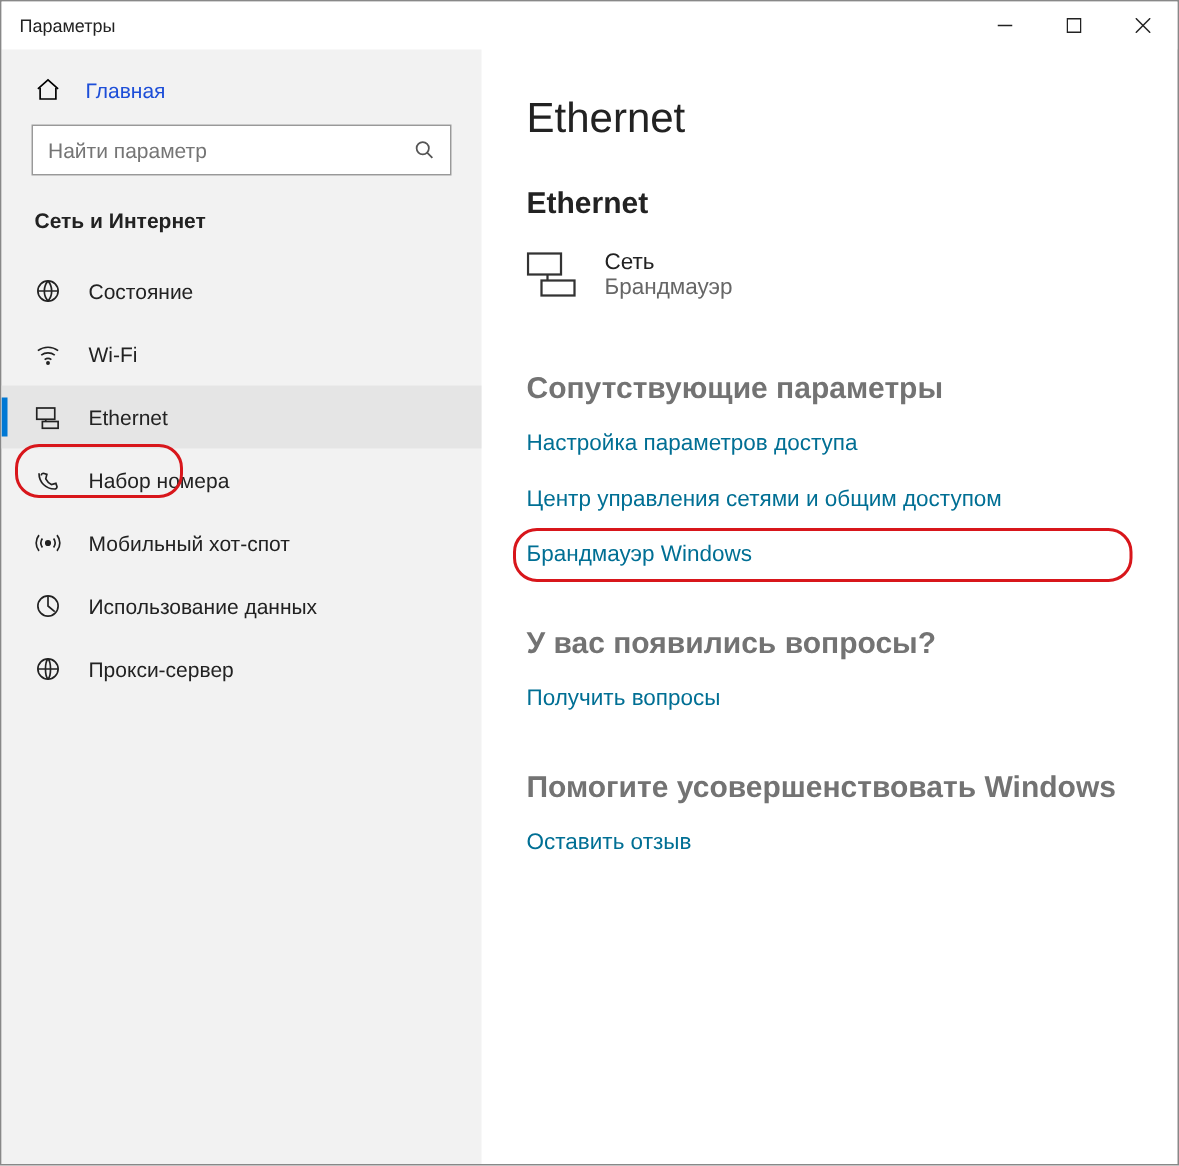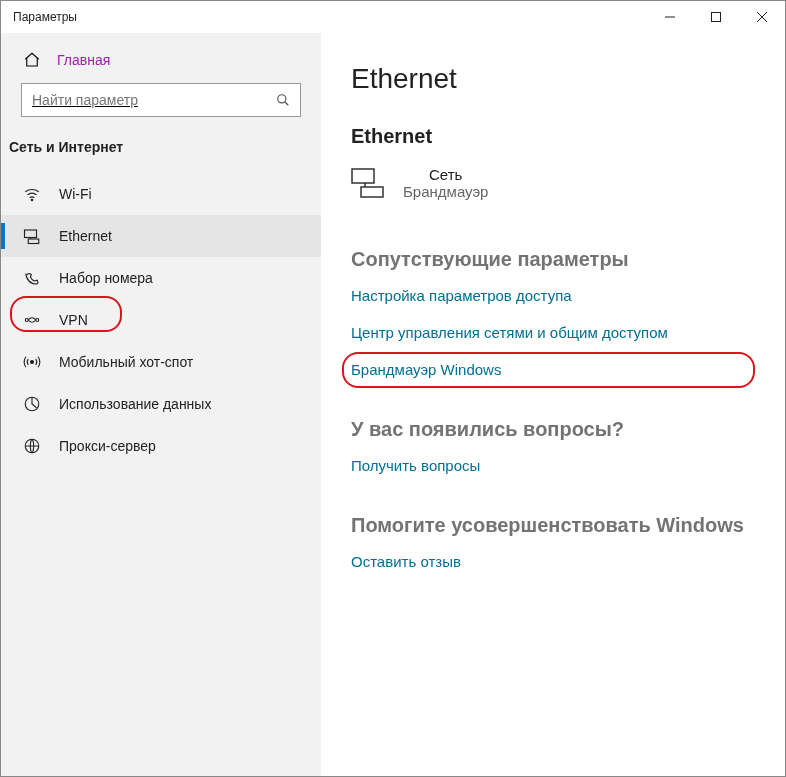--- a/index.html
+++ b/index.html
@@ -9,41 +9,41 @@
     .titlebar .title { font-size: 12px; color: #222; }
     .titlebar .controls { margin-left: auto; display: flex; }
     .titlebar .ctrl { width: 46px; height: 32px; display: flex; align-items: center; justify-content: center; color: #222; }
     .titlebar .ctrl svg { width: 10px; height: 10px; }
 
     .body { display: flex; height: calc(100% - 32px); }
     .sidebar { width: 320px; background: #f2f2f2; padding: 18px 0 0 0; }
     .main { flex: 1; padding: 30px 0 0 30px; }
 
     .home-row { display: flex; align-items: center; gap: 16px; padding-left: 22px; margin-bottom: 14px; }
-    .home-row .label { font-size: 14px; color: #a21caf; }
-
-    .search { margin: 0 20px 22px 20px; height: 34px; border: 1px solid #999; background: #fff; display: flex; align-items: center; padding: 0 10px; text-decoration: underline; }
+    .home-row .label { font-size: 14px; color: #1d4ed8; }
+
+    .search { margin: 0 20px 22px 20px; height: 34px; border: 1px solid #999; background: #fff; display: flex; align-items: center; padding: 0 10px; }
     .search input { flex: 1; border: none; outline: none; font-size: 14px; background: transparent; }
     .search .sicon { color: #555; }
 
-    .section-title { font-size: 14px; font-weight: 600; color: #222; padding-left: 8px; margin-bottom: 18px; }
+    .section-title { font-size: 14px; font-weight: 600; color: #222; padding-left: 22px; margin-bottom: 18px; }
 
     .navitem { display: flex; align-items: center; gap: 18px; padding: 12px 0 12px 22px; font-size: 14px; color: #222; position: relative; }
     .navitem .icon { width: 18px; height: 18px; display: flex; align-items: center; justify-content: center; color: #222; }
     .navitem.active::before { content: ''; position: absolute; left: 0; top: 8px; bottom: 8px; width: 4px; background: #0078d4; }
     .navitem.active { background: #e5e5e5; }
 
     .highlight-ring { position: absolute; border: 2.5px solid #d8161b; border-radius: 16px; pointer-events: none; }
     .ring-ethernet { left: 10px; top: 296px; width: 112px; height: 36px; }
     .ring-link3 { left: 342px; top: 352px; width: 413px; height: 36px; }
 
     h1.page-title { font-size: 28px; font-weight: 400; color: #222; margin-bottom: 30px; }
     h2.sub-title { font-size: 20px; font-weight: 600; color: #222; margin-bottom: 18px; }
 
-    .network-row { display: flex; gap: 18px; align-items: flex-start; margin-bottom: 48px; text-align: center; }
+    .network-row { display: flex; gap: 18px; align-items: flex-start; margin-bottom: 48px; }
     .network-row .neticon { color: #333; margin-top:2px; }
     .network-row .net-name { font-size: 15px; color: #222; }
     .network-row .net-status { font-size: 15px; color: #666; }
 
     h3.group-title { font-size: 20px; font-weight: 600; color: #737373; margin-bottom: 16px; margin-top: 6px; }
     .link { color: #006f94; font-size: 15px; display: block; margin-bottom: 20px; cursor: pointer; }
     .link.last { margin-bottom: 40px; }
 
     svg { display: block; }
   </style>
@@ -90,20 +90,29 @@
       <span class="sicon">
         <svg width="14" height="14" viewBox="0 0 24 24" fill="none" stroke="currentColor" stroke-width="2">
             <circle cx="10" cy="10" r="7"></circle>
             <line x1="15" y1="15" x2="21" y2="21"></line>
           </svg>
       </span>
     </div>
 
     <div class="section-title">Сеть и Интернет</div>
 
+    <div class="navitem">
+      <span class="icon">
+        <svg width="18" height="18" viewBox="0 0 24 24" fill="none" stroke="currentColor" stroke-width="1.5">
+            <circle cx="12" cy="12" r="9"></circle>
+            <path d="M3 12h18M12 3a14 14 0 0 1 0 18M12 3a14 14 0 0 0 0 18"></path>
+          </svg>
+      </span>
+      <span>Состояние</span>
+    </div>
 
     <div class="navitem">
       <span class="icon">
         <svg width="18" height="18" viewBox="0 0 24 24" fill="none" stroke="currentColor" stroke-width="1.5">
             <path d="M3 9a15 15 0 0 1 18 0"></path>
             <path d="M6 13a10 10 0 0 1 12 0"></path>
             <path d="M9 17a5 5 0 0 1 6 0"></path>
             <circle cx="12" cy="20" r="1" fill="currentColor"></circle>
           </svg>
       </span>
@@ -123,30 +132,20 @@
 
     <div class="navitem">
       <span class="icon">
         <svg width="18" height="18" viewBox="0 0 24 24" fill="none" stroke="currentColor" stroke-width="1.5">
             <path d="M4 6c0 8 6 14 14 14 1 0 2-1 2-2l-1-3-4 1c-2-1-4-3-5-5l1-4-3-1c-1 0-2 1-2 2"></path>
           </svg>
       </span>
       <span>Набор номера</span>
     </div>
 
-    <div class="navitem">
-      <span class="icon">
-        <svg width="18" height="18" viewBox="0 0 24 24" fill="none" stroke="currentColor" stroke-width="1.5">
-            <circle cx="5" cy="12" r="2"></circle>
-            <circle cx="19" cy="12" r="2"></circle>
-            <path d="M7 12c3-4 7-4 10 0M7 12c3 4 7 4 10 0"></path>
-          </svg>
-      </span>
-      <span>VPN</span>
-    </div>
 
 
     <div class="navitem">
       <span class="icon">
         <svg width="18" height="18" viewBox="0 0 24 24" fill="none" stroke="currentColor" stroke-width="1.5">
             <circle cx="12" cy="12" r="2" fill="currentColor"></circle>
             <path d="M7 8a7 7 0 0 0 0 8M17 8a7 7 0 0 1 0 8M4 5a11 11 0 0 0 0 14M20 5a11 11 0 0 1 0 14"></path>
           </svg>
       </span>
       <span>Мобильный хот-спот</span>

